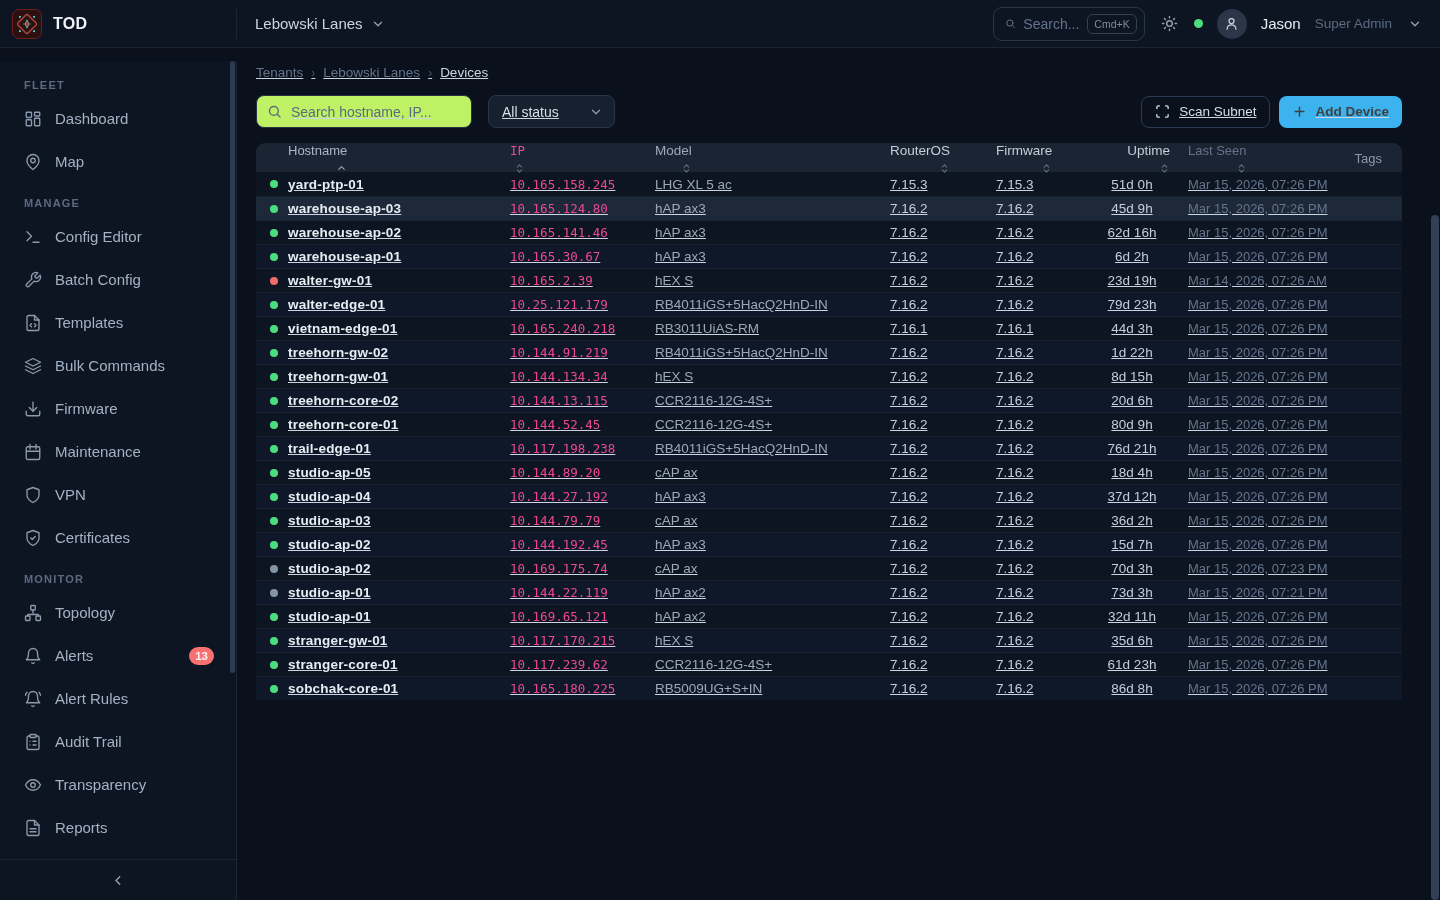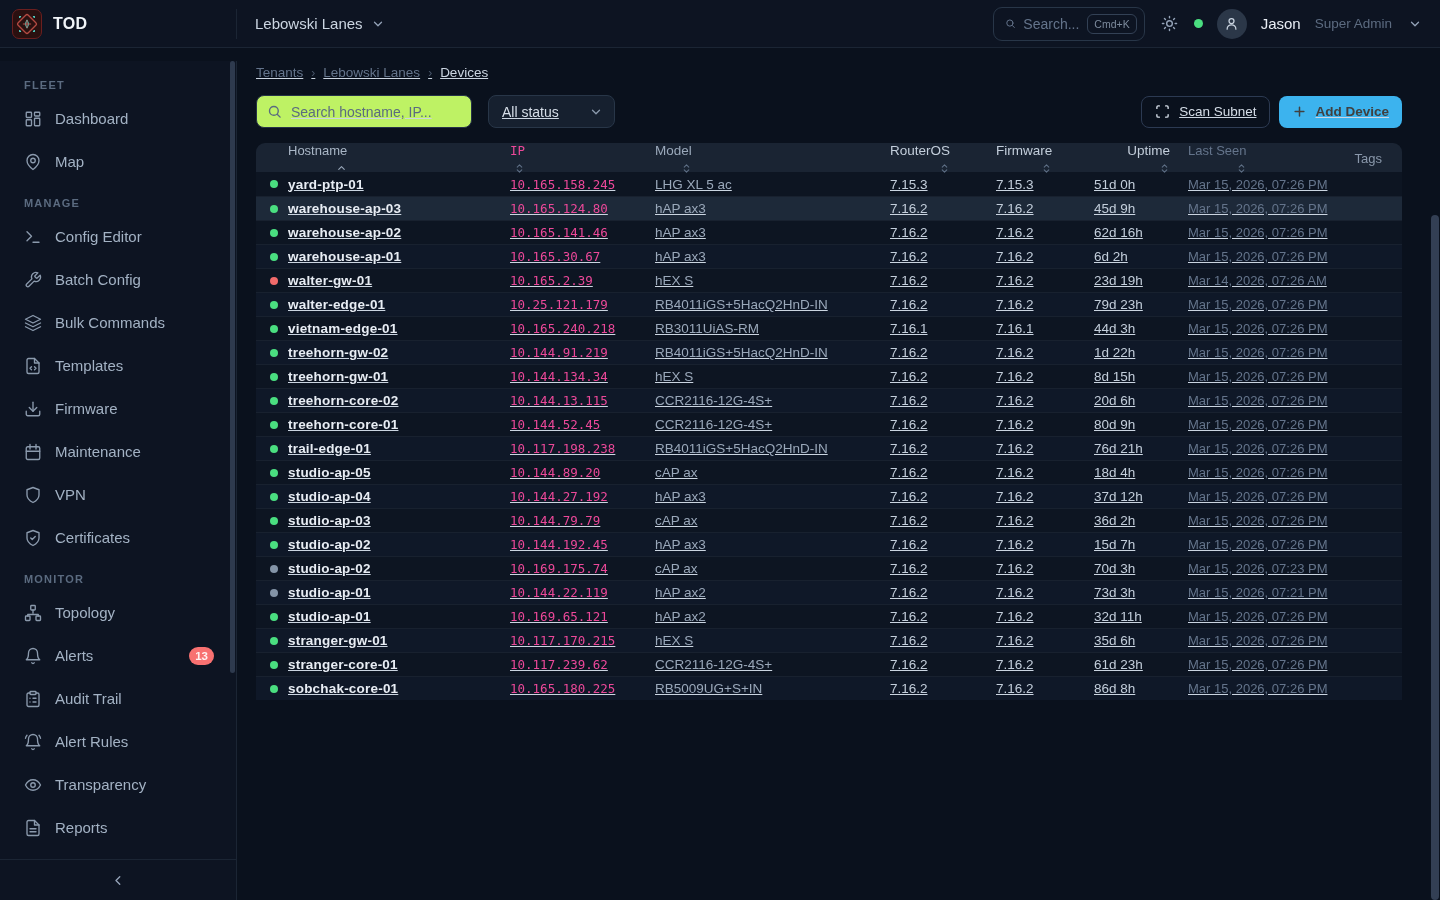--- a/index.html
+++ b/index.html
@@ -101,21 +101,21 @@
   .c-dot { display:flex; justify-content:flex-end; }
   .dot { width:8px; height:8px; border-radius:50%; margin-right:10px; }
   .dot.online { background:#4ade80; }
   .dot.offline { background:#f26b6b; }
   .dot.stale { background:#8494a7; }
   .c-host { color:#e8edf4; font-weight:bold; font-size:13.5px; letter-spacing:.2px; }
   .c-ip { padding-left:8px; font-family:"DejaVu Sans Mono", monospace; font-size:12.5px;
           color:#ec4899; }
   .c-model { padding-left:7px; color:#9aa8ba; font-size:13.5px; }
   .c-ros, .c-fw { padding-left:6px; color:#c3cedb; font-size:13.5px; }
-  .c-up { text-align:left; color:#c3cedb; font-size:13.5px; }
+  .c-up { text-align:center; color:#c3cedb; font-size:13.5px; }
   .c-seen { padding-left:18px; color:#64748b; font-size:13px; white-space:nowrap; }
   .c-tags { text-align:right; padding-right:20px; }
   .thead .c-up { text-align:right; }
   .thead .th { display:inline-flex; }
   .thead .c-tags { color:#8a98ab; }
 </style>
 </head>
 <body>
 
 <header class="topbar">
@@ -207,41 +207,41 @@
         <span class="nav-ic">
           <svg width="18" height="18" viewBox="0 0 24 24" fill="none" stroke="currentColor" stroke-width="1.8" stroke-linecap="round" stroke-linejoin="round">
             <path d="M14.7 6.3a1 1 0 0 0 0 1.4l1.6 1.6a1 1 0 0 0 1.4 0l3.77-3.77a6 6 0 0 1-7.94 7.94l-6.91 6.91a2.12 2.12 0 0 1-3-3l6.91-6.91a6 6 0 0 1 7.94-7.94l-3.76 3.76z"></path>
           </svg>
         </span>
         <span class="nav-txt">Batch Config</span>
       </div>
       <div class="nav-item">
         <span class="nav-ic">
           <svg width="18" height="18" viewBox="0 0 24 24" fill="none" stroke="currentColor" stroke-width="1.8" stroke-linecap="round" stroke-linejoin="round">
-            <path d="m12 2 10 5-10 5L2 7Z"></path>
-            <path d="m2 12 10 5 10-5"></path>
-            <path d="m2 17 10 5 10-5"></path>
-          </svg>
-        </span>
-        <span class="nav-txt">Bulk Commands</span>
-      </div>
-      <div class="nav-item">
-        <span class="nav-ic">
-          <svg width="18" height="18" viewBox="0 0 24 24" fill="none" stroke="currentColor" stroke-width="1.8" stroke-linecap="round" stroke-linejoin="round">
             <path d="M14 2H6a2 2 0 0 0-2 2v16a2 2 0 0 0 2 2h12a2 2 0 0 0 2-2V8Z"></path>
             <path d="M14 2v6h6"></path>
             <path d="m10 13-2 2 2 2"></path>
             <path d="m14 13 2 2-2 2"></path>
           </svg>
         </span>
         <span class="nav-txt">Templates</span>
       </div>
       <div class="nav-item">
         <span class="nav-ic">
           <svg width="18" height="18" viewBox="0 0 24 24" fill="none" stroke="currentColor" stroke-width="1.8" stroke-linecap="round" stroke-linejoin="round">
+            <path d="m12 2 10 5-10 5L2 7Z"></path>
+            <path d="m2 12 10 5 10-5"></path>
+            <path d="m2 17 10 5 10-5"></path>
+          </svg>
+        </span>
+        <span class="nav-txt">Bulk Commands</span>
+      </div>
+      <div class="nav-item">
+        <span class="nav-ic">
+          <svg width="18" height="18" viewBox="0 0 24 24" fill="none" stroke="currentColor" stroke-width="1.8" stroke-linecap="round" stroke-linejoin="round">
             <path d="M21 15v4a2 2 0 0 1-2 2H5a2 2 0 0 1-2-2v-4"></path>
             <path d="m7 10 5 5 5-5"></path>
             <path d="M12 3v12"></path>
           </svg>
         </span>
         <span class="nav-txt">Firmware</span>
       </div>
       <div class="nav-item">
         <span class="nav-ic">
           <svg width="18" height="18" viewBox="0 0 24 24" fill="none" stroke="currentColor" stroke-width="1.8" stroke-linecap="round" stroke-linejoin="round">
@@ -286,36 +286,36 @@
             <path d="M18 8a6 6 0 0 0-12 0c0 7-3 9-3 9h18s-3-2-3-9"></path>
             <path d="M13.7 21a2 2 0 0 1-3.4 0"></path>
           </svg>
         </span>
         <span class="nav-txt">Alerts</span>
         <span class="nav-badge">13</span>
       </div>
       <div class="nav-item">
         <span class="nav-ic">
           <svg width="18" height="18" viewBox="0 0 24 24" fill="none" stroke="currentColor" stroke-width="1.8" stroke-linecap="round" stroke-linejoin="round">
+            <path d="M18 8a6 6 0 0 0-12 0c0 7-3 9-3 9h18s-3-2-3-9"></path>
+            <path d="M13.7 21a2 2 0 0 1-3.4 0"></path>
+            <path d="M4 3C2.9 4.3 2.2 5.6 2 7M20 3c1.1 1.3 1.8 2.6 2 4"></path>
+          </svg>
+        </span>
+        <span class="nav-txt">Alert Rules</span>
+      </div>
+      <div class="nav-item">
+        <span class="nav-ic">
+          <svg width="18" height="18" viewBox="0 0 24 24" fill="none" stroke="currentColor" stroke-width="1.8" stroke-linecap="round" stroke-linejoin="round">
             <rect x="8" y="2" width="8" height="4" rx="1"></rect>
             <path d="M16 4h2a2 2 0 0 1 2 2v14a2 2 0 0 1-2 2H6a2 2 0 0 1-2-2V6a2 2 0 0 1 2-2h2"></path>
             <path d="M12 11h4M12 16h4M8 11h.01M8 16h.01"></path>
           </svg>
         </span>
         <span class="nav-txt">Audit Trail</span>
-      </div>
-      <div class="nav-item">
-        <span class="nav-ic">
-          <svg width="18" height="18" viewBox="0 0 24 24" fill="none" stroke="currentColor" stroke-width="1.8" stroke-linecap="round" stroke-linejoin="round">
-            <path d="M18 8a6 6 0 0 0-12 0c0 7-3 9-3 9h18s-3-2-3-9"></path>
-            <path d="M13.7 21a2 2 0 0 1-3.4 0"></path>
-            <path d="M4 3C2.9 4.3 2.2 5.6 2 7M20 3c1.1 1.3 1.8 2.6 2 4"></path>
-          </svg>
-        </span>
-        <span class="nav-txt">Alert Rules</span>
       </div>
       <div class="nav-item">
         <span class="nav-ic">
           <svg width="18" height="18" viewBox="0 0 24 24" fill="none" stroke="currentColor" stroke-width="1.8" stroke-linecap="round" stroke-linejoin="round">
             <path d="M2 12s3.5-7 10-7 10 7 10 7-3.5 7-10 7-10-7-10-7Z"></path>
             <circle cx="12" cy="12" r="3"></circle>
           </svg>
         </span>
         <span class="nav-txt">Transparency</span>
       </div>

